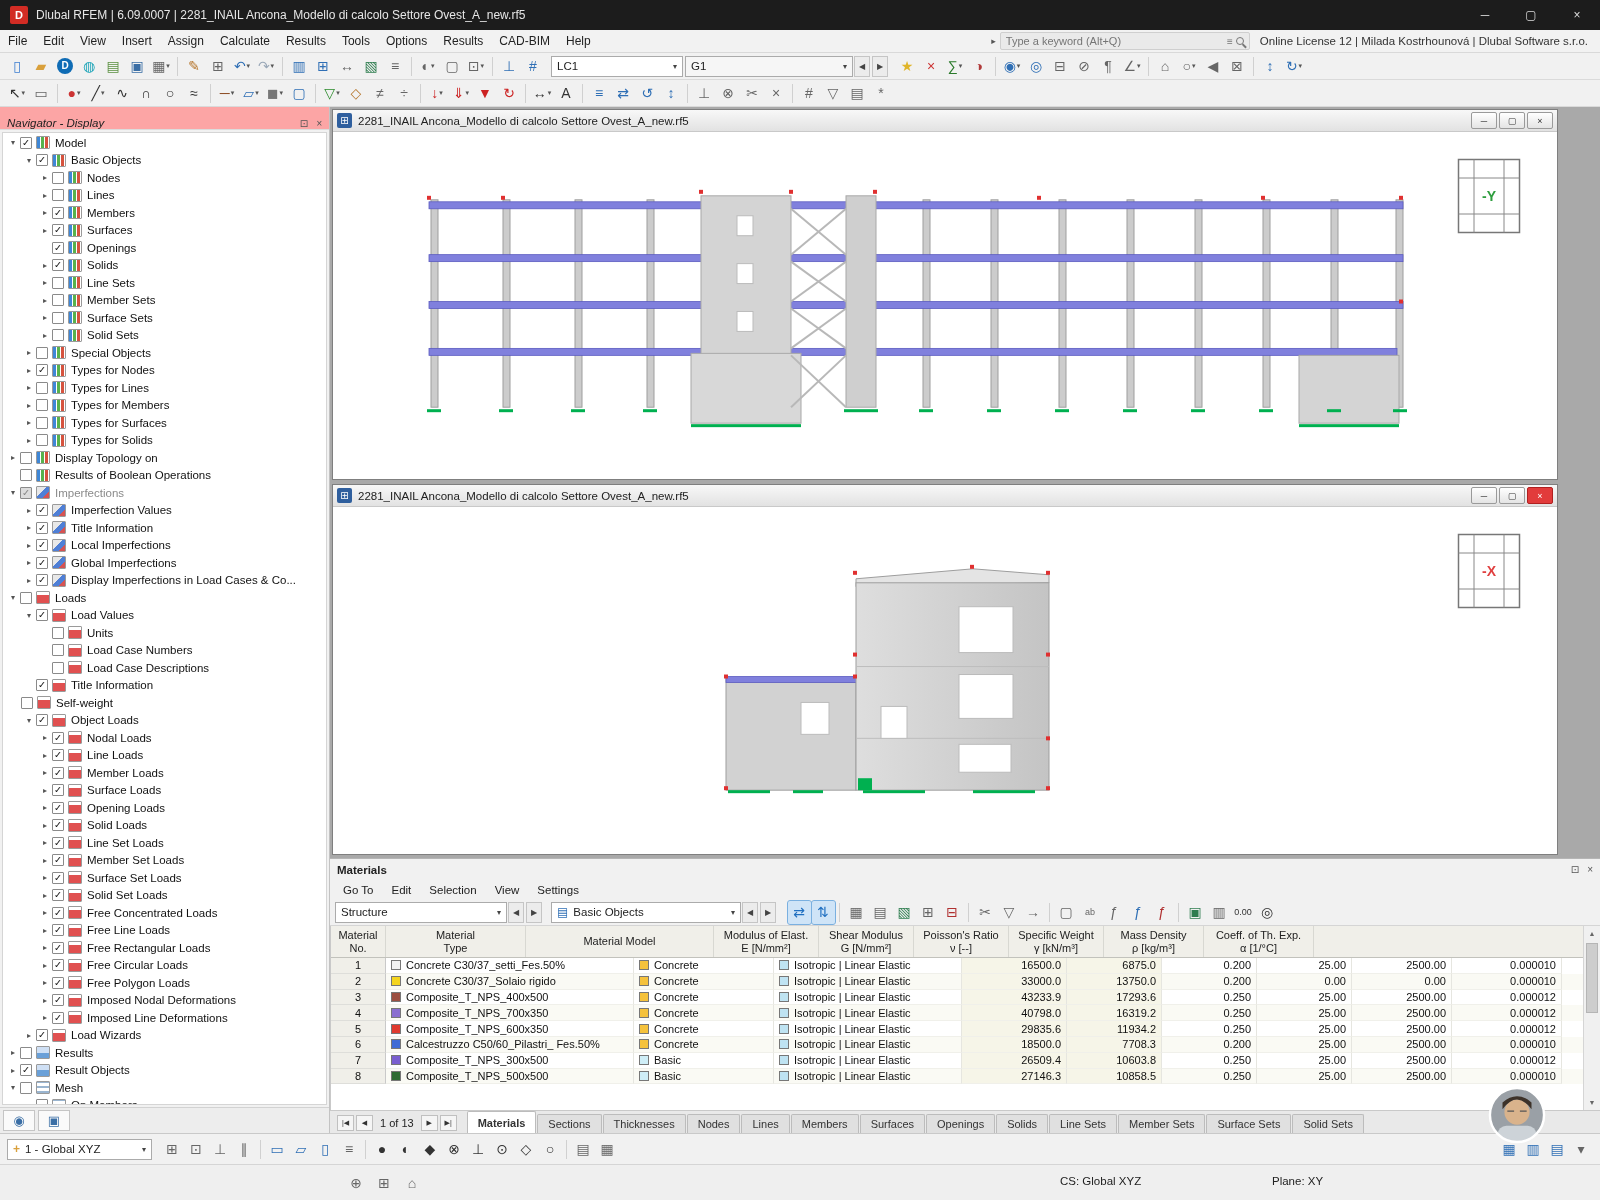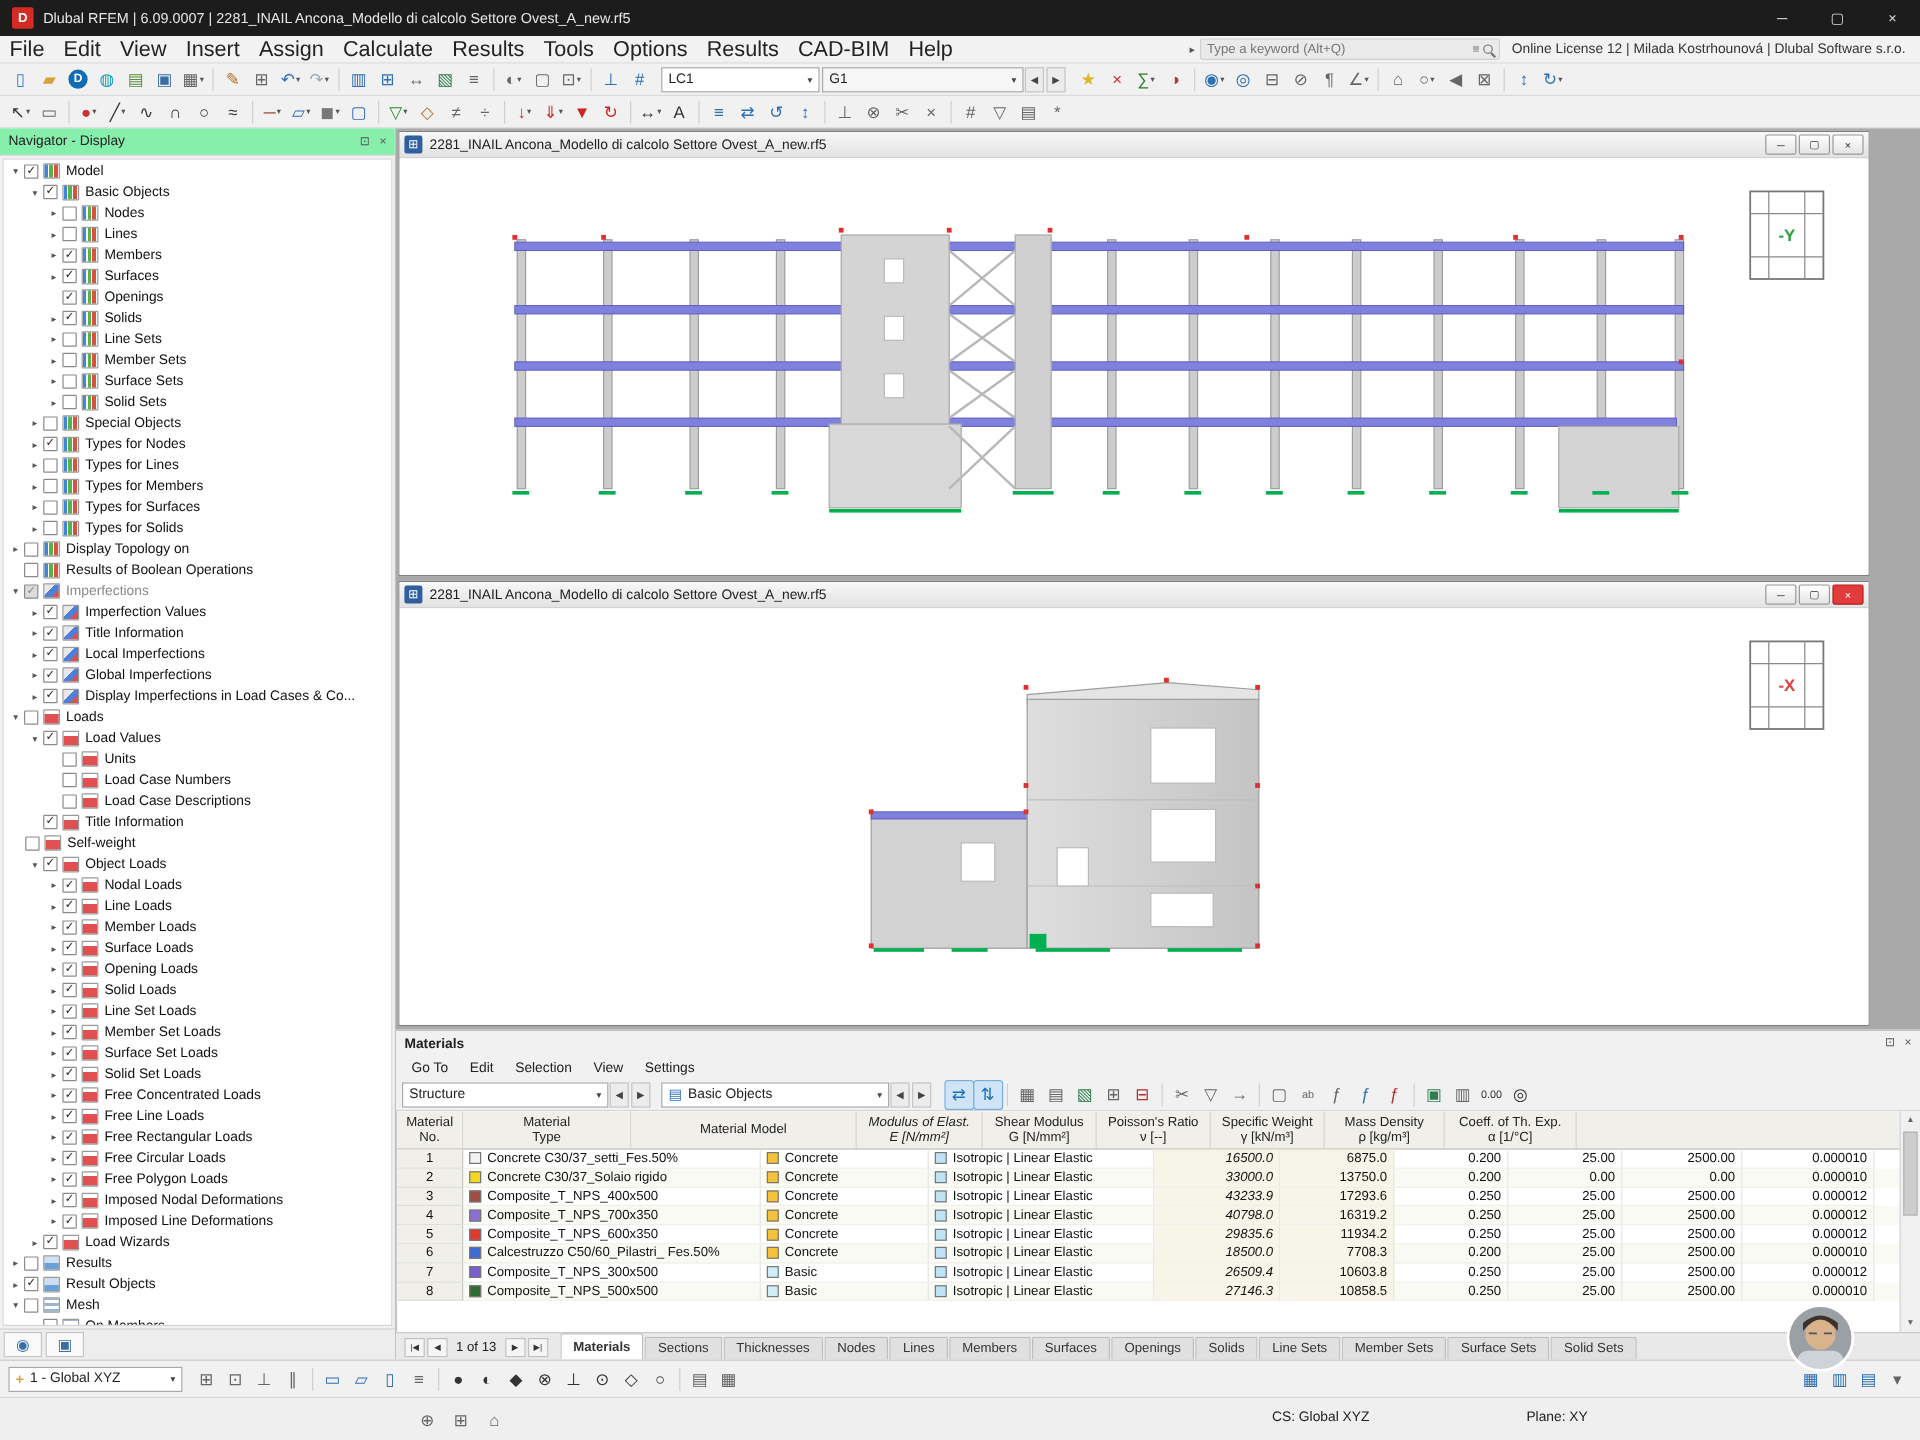--- a/index.html
+++ b/index.html
@@ -8,21 +8,21 @@
 
   
   .titlebar{position:absolute;left:0;top:0;width:1600px;height:30px;background:#1c1c1c;display:flex;align-items:center;color:#e8e8e8;}
   .app-badge{width:18px;height:18px;background:#d22c24;color:#fff;margin:0 8px 0 10px;display:flex;align-items:center;justify-content:center;font-weight:bold;font-size:11px;border-radius:2px;flex:none;}
   .title-text{font-size:12px;color:#e6e6e6;}
   .win-controls{margin-left:auto;display:flex;height:100%;}
   .wbtn{width:46px;height:100%;display:flex;align-items:center;justify-content:center;font-size:12px;color:#ddd;}
 
   
   .menubar{position:absolute;left:0;top:30px;width:1600px;height:23px;background:#f2f2f2;border-bottom:1px solid #d9d9d9;display:flex;align-items:center;}
-  .menu-item{padding:0 8px;height:100%;display:flex;align-items:center;font-size:18px;color:#222;}
+  .menu-item{padding:0 8px;height:100%;display:flex;align-items:center;font-size:12px;color:#222;}
   .search-wrap{margin-left:auto;display:flex;align-items:center;}
   .search-arrow{font-size:9px;color:#555;margin-right:4px;}
   .search-box{width:250px;height:18px;background:#eaeaea;border:1px solid #cfcfcf;border-radius:2px;display:flex;align-items:center;padding:0 5px;}
   .search-box input{flex:1;border:none;background:transparent;outline:none;font-size:11px;color:#555;font-family:inherit;}
   .search-lines{font-size:10px;color:#777;margin-right:3px;}
   .mag{width:8px;height:8px;border:1.5px solid #777;border-radius:50%;position:relative;flex:none;}
   .mag::after{content:"";position:absolute;width:5px;height:1.5px;background:#777;transform:rotate(45deg);right:-4px;bottom:-2px;}
   .license{margin:0 12px 0 10px;font-size:11.5px;color:#333;}
 
   
@@ -38,21 +38,21 @@
   .combo{height:21px;background:#fff;border:1px solid #ababab;display:flex;align-items:center;font-size:11.5px;padding:0 5px;color:#222;}
   .combo .caret{margin-left:auto;font-size:8px;color:#444;padding-left:6px;}
   .combo .cicon{margin-right:5px;font-size:12px;}
   .arrow-btn{width:16px;height:21px;display:flex;align-items:center;justify-content:center;font-size:8px;color:#444;border:1px solid #c5c5c5;background:#ececec;margin:0 1px;flex:none;}
   .lc-group{display:flex;align-items:center;margin:0 6px;}
   .combo.lc{width:132px;}
   .combo.g{width:168px;margin-left:2px;background:#f6f6f6;text-align:center;}
 
   
   .navigator{position:absolute;left:0;top:107px;width:330px;height:1026px;background:#f1f1f1;border-right:1px solid #c3c3c3;display:flex;flex-direction:column;}
-  .nav-header{height:23px;display:flex;align-items:center;font-size:11.5px;padding:0 7px;color:#222;border-bottom:1px solid #dcdcdc;background:#86efac;}
+  .nav-header{height:23px;display:flex;align-items:flex-end;font-size:11.5px;padding:0 7px;color:#222;border-bottom:1px solid #dcdcdc;background:#fca5a5;font-style:italic;}
   .nav-header .hicons{margin-left:auto;display:flex;gap:8px;color:#555;font-size:10px;}
   .nav-tree{flex:1;background:#fff;border:1px solid #d5d5d5;margin:2px;overflow:hidden;font-size:11.5px;color:#111;padding-top:1px;}
   .trow{height:17.5px;display:flex;align-items:center;white-space:nowrap;}
   .texp{width:14px;font-size:8px;color:#555;text-align:center;flex:none;}
   .tchk{width:12px;height:12px;border:1px solid #8a8a8a;background:#fff;font-size:9.5px;line-height:10px;text-align:center;color:#222;margin-right:4px;flex:none;border-radius:1px;}
   .tchk.mix{background:#dcdcdc;color:#888;}
   .ticon{width:14px;height:13px;margin-right:4px;flex:none;border:1px solid #9a9a9a;border-radius:1px;background:#fff;}
   .ticon.nav{background:repeating-linear-gradient(90deg,#3f87d6 0 3px,#fff 3px 4px,#58b24c 4px 7px,#fff 7px 8px,#d6533f 8px 11px,#fff 11px 14px);}
   .ticon.imp{background:linear-gradient(135deg,#e8e8e8 0 40%,#4f7fd6 40% 70%,#d65353 70% 100%);}
   .ticon.load{background:linear-gradient(180deg,#fff 0 30%,#e05050 30% 100%);}
@@ -89,21 +89,21 @@
   .mat-table{flex:1;background:#fff;position:relative;overflow:hidden;border-left:1px solid #c9c9c9;}
   .hrow{display:flex;height:32px;background:#f0efe9;border-bottom:1px solid #c2c2bc;}
   .hcell{border-right:1px solid #d8d8d2;display:flex;flex-direction:column;align-items:center;justify-content:center;font-size:11px;color:#222;line-height:13px;text-align:center;}
   .mrow{display:flex;height:15.8px;align-items:stretch;font-size:11px;color:#111;}
   .mrow.alt{background:#fafaf4;}
   .mcell{display:flex;align-items:center;border-right:1px solid #e6e6e0;border-bottom:1px solid #f0f0ea;padding:0 5px;overflow:hidden;white-space:nowrap;}
   .mcell.num{justify-content:center;background:#f0efe9;border-right:1px solid #c9c9c9;border-bottom:1px solid #dededa;}
   .mcell.right{justify-content:flex-end;}
   .mcell.c4,.mcell.c5{background:#f6f5e8;}
   .swatch{width:10px;height:10px;border:1px solid #777;margin-right:5px;flex:none;}
-  .c0{width:55px;}.c1{width:248px;}.c2{width:140px;}.c3{width:188px;}.c4{width:105px;font-style:italic;}.c5{width:95px;}.c6{width:95px;}.c7{width:95px;}.c8{width:100px;}.c9{width:110px;}
+  .c0{width:55px;}.c1{width:248px;}.c2{width:140px;}.c3{width:188px;}.c4{width:105px;}.c5{width:95px;}.c6{width:95px;}.c7{width:95px;}.c8{width:100px;}.c9{width:110px;}
   .mat-scroll{position:absolute;right:0;top:0;bottom:0;width:17px;background:#f0f0f0;border-left:1px solid #d5d5d5;}
   .mat-scroll .sarr{height:15px;display:flex;align-items:center;justify-content:center;font-size:7px;color:#666;}
   .mat-scroll .sarr.down{position:absolute;bottom:0;left:0;right:0;}
   .mat-thumb{position:absolute;left:2px;top:17px;width:12px;height:70px;background:#cdcdcd;border:1px solid #b5b5b5;}
   .mat-tabs{height:23px;display:flex;align-items:flex-end;background:#e9e9e9;border-top:1px solid #c9c9c9;padding-left:5px;font-size:11px;flex:none;}
   .pagenav{display:flex;align-items:center;gap:2px;margin:0 10px 2px 2px;}
   .pbtn{min-width:17px;height:16px;border:1px solid #c0c0c0;background:#f5f5f5;font-size:7px;display:flex;align-items:center;justify-content:center;color:#333;padding:0 2px;}
   .page-label{font-size:11px;margin:0 5px;color:#222;}
   .tab{padding:0 10px;border:1px solid #bcbcbc;border-bottom:none;background:#e0e0e0;color:#333;margin-right:1px;border-radius:2px 2px 0 0;height:19px;display:flex;align-items:center;}
   .tab.active{background:#fff;font-weight:bold;height:22px;}

